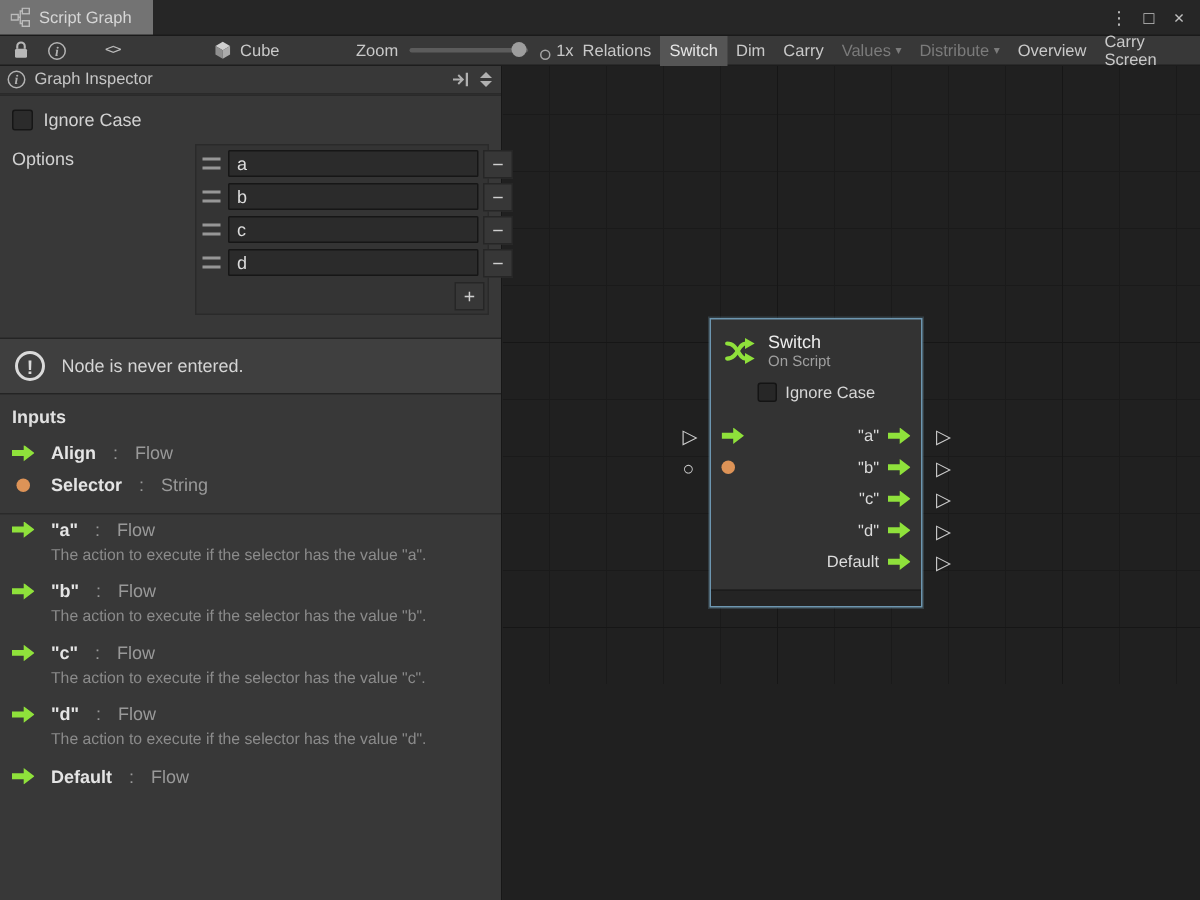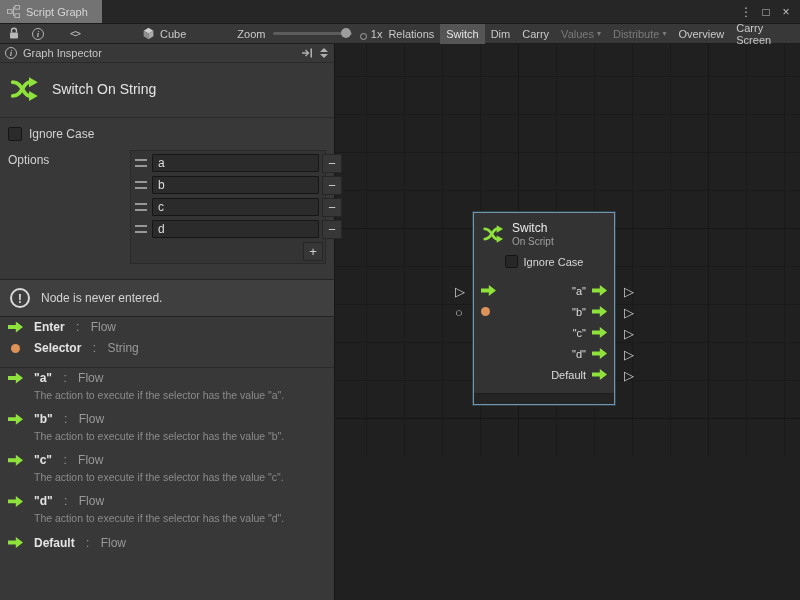--- a/index.html
+++ b/index.html
@@ -258,29 +258,20 @@
     <svg width="12" height="12" viewBox="0 0 12 12">
       <path d="M1 6 H7 M4.5 3 L7.5 6 L4.5 9" stroke="#b0b0b0" fill="none" stroke-width="1.3"></path>
       <rect x="9.5" y="1.5" width="1.5" height="9" fill="#b0b0b0"></rect>
     </svg>
     <svg width="10" height="12" viewBox="0 0 10 12">
       <polygon points="5,1 9,5 1,5" fill="#b0b0b0"></polygon>
       <polygon points="1,7 9,7 5,11" fill="#b0b0b0"></polygon>
     </svg>
   </div>
 
-  <div class="title-block">
-    <svg class="switch-icon" width="30" height="30" viewBox="0 0 24 24">
-      <path d="M3 6.5 C11 6.5 11 17.5 16.5 17.5" fill="none" stroke="currentColor" stroke-width="3" stroke-linecap="round"></path>
-      <path d="M3 17.5 C11 17.5 11 6.5 16.5 6.5" fill="none" stroke="currentColor" stroke-width="3" stroke-linecap="round"></path>
-      <polygon points="16,2.5 23,6.5 16,10.5" fill="currentColor"></polygon>
-      <polygon points="16,13.5 23,17.5 16,21.5" fill="currentColor"></polygon>
-    </svg>
-    <span class="insp-title">Switch On String</span>
-  </div>
   <div class="hr"></div>
 
   <div class="props">
     <div class="cbrow">
       <span class="cb-lg"></span>
       <span>Ignore Case</span>
     </div>
     <div class="optwrap">
       <span class="optlabel">Options</span>
       <div class="optlist">
@@ -309,25 +300,26 @@
         </div>
       </div>
     </div>
   </div>
 
   <div class="warnbox">
     <span class="warn-icon">!</span>
     <span class="warn-text">Node is never entered.</span>
   </div>
 
-  <div class="entry">
-    <span class="icon-slot">
-        <span class="flow-arrow"></span>
-      </span>
-    <span class="port-name">Enter</span>
+  <div class="sec-header">Inputs</div>
+  <div class="entry">
+    <span class="icon-slot">
+        <span class="flow-arrow"></span>
+      </span>
+    <span class="port-name">Align</span>
     <span class="port-sep"> : </span>
     <span class="port-type">Flow</span>
   </div>
   <div class="entry">
     <span class="icon-slot" style="padding-left:3px;">
         <span class="value-dot"></span>
       </span>
     <span class="port-name">Selector</span>
     <span class="port-sep"> : </span>
     <span class="port-type">String</span>

